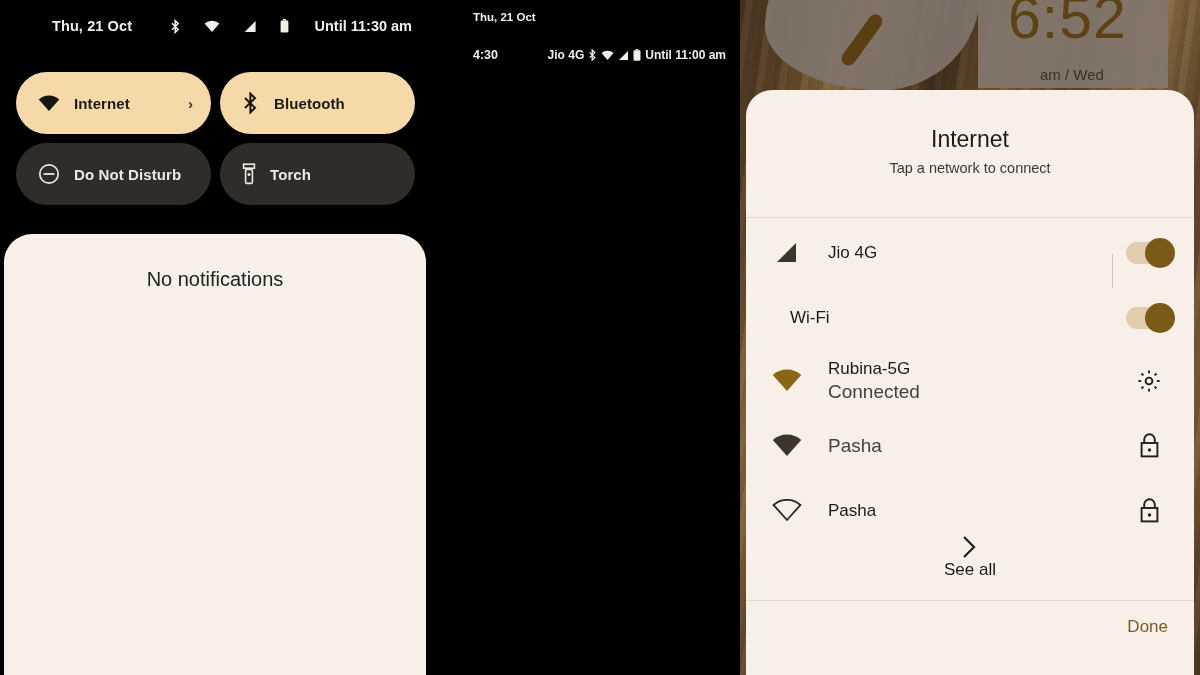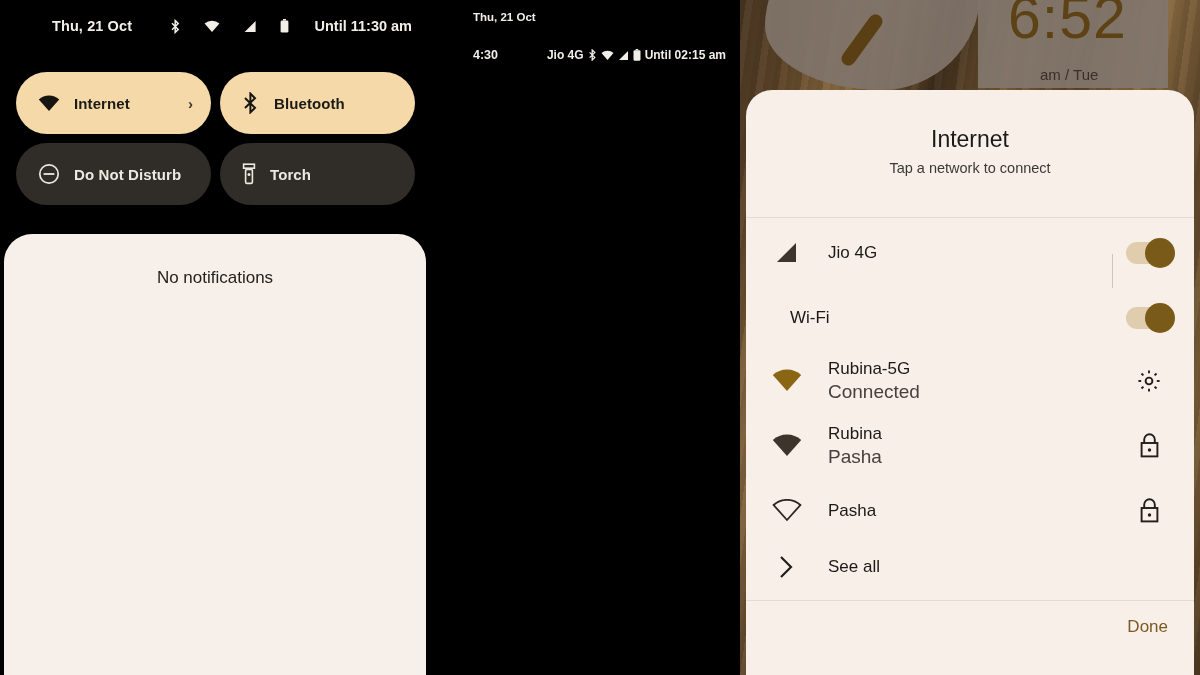--- a/index.html
+++ b/index.html
@@ -29,21 +29,21 @@
   .tile1.on { background: #F5D9A8; color: #1B1A17; }
   .tile1.off { background: #302D28; color: #EDE8E1; }
   .tile1 .lbl { font-size: 15px; font-weight: bold; letter-spacing: .1px; }
   .tile1 .chev { position: absolute; right: 18px; font-size: 15px; opacity: .85; font-weight: bold; }
 
   .shade-1 {
     position: absolute; left: 4px; top: 234px; width: 422px; height: 441px;
     background: #F7EFE9; border-radius: 28px 28px 0 0;
     display: flex; justify-content: center; padding-top: 34px;
   }
-  .shade-1 .nonotif { font-size: 17px; color: #242220; }
+  .shade-1 .nonotif { font-size: 20px; color: #242220; }
 
   
   .panel-two { position: relative; width: 310px; height: 675px; background: #000; flex: 0 0 310px; }
   .sb2-date { position: absolute; left: 43px; top: 11px; font-size: 11.5px; color: #F2EEE8; font-weight: bold; }
   .sb2-row { position: absolute; left: 0; top: 46px; width: 310px; height: 18px; }
   .sb2-time { position: absolute; left: 43px; top: 0; font-size: 12.5px; color: #F2EEE8; font-weight: bold; line-height: 18px; }
   .sb2-icons { position: absolute; right: 14px; top: 0; height: 18px; display: flex; align-items: center; gap: 4px; color: #F2EEE8; }
   .sb2-icons .txt { font-size: 12px; font-weight: bold; }
 
   .brightness { position: absolute; left: 444px; top: 84px; width: 268px; height: 34px; }
@@ -227,21 +227,21 @@
           <svg width="11" height="11" viewBox="0 0 11 11">
               <path d="M10 1 L10 10 L1 10 Z" fill="#F2EEE8"></path>
             </svg>
         </span>
         <span>
           <svg width="8" height="12" viewBox="0 0 8 12">
               <rect x="2.6" y="0" width="2.6" height="1.3" fill="#F2EEE8"></rect>
               <rect x="0.5" y="1.3" width="7" height="10.4" rx="1.1" fill="#F2EEE8"></rect>
             </svg>
         </span>
-        <span class="txt">Until 02:15 am</span>
+        <span class="txt">Until 11:00 am</span>
       </span>
     </div>
 
     <div class="brightness">
       <div class="br-track"></div>
       <div class="br-fill"></div>
       <span class="br-knob">
         <svg width="20" height="20" viewBox="0 0 20 20">
           <path d="M10 0.6 11.9 3.6 15.3 2.6 15.4 6.1 18.6 7.3 16.6 10 18.6 12.7 15.4 13.9 15.3 17.4 11.9 16.4 10 19.4 8.1 16.4 4.7 17.4 4.6 13.9 1.4 12.7 3.4 10 1.4 7.3 4.6 6.1 4.7 2.6 8.1 3.6Z" fill="#1B1A17"></path>
           <circle cx="10" cy="10" r="3.4" fill="#F5D9A8"></circle>
@@ -470,21 +470,21 @@
     </div>
   </div>
 
   <div class="panel-three">
     <div class="wallpaper"></div>
     <div class="wall-grain"></div>
     <div class="ls-blurA"></div>
     <div class="ls-blurB"></div>
     <div class="ls-slash"></div>
     <span class="ls-time">6:52</span>
-    <span class="ls-ampm">am / Tue</span>
+    <span class="ls-ampm">am / Wed</span>
 
     <div class="sheet">
       <span class="sheet-title">Internet</span>
       <span class="sheet-sub">Tap a network to connect</span>
       <div class="sheet-div"></div>
 
       <div class="netrow" style="top:130px;">
         <span class="netico">
           <svg width="26" height="24" viewBox="0 0 26 24">
               <path d="M22 2 L22 21 L3 21 Z" fill="#3C352C"></path>
@@ -542,21 +542,20 @@
         </span>
       </div>
 
       <div class="netrow" style="top:323px;">
         <span class="netico">
           <svg width="30" height="23" viewBox="0 0 30 23">
               <path d="M15 22 L0.8 6 A21 21 0 0 1 29.2 6 Z" fill="#3C352C"></path>
             </svg>
         </span>
         <span class="nettxt">
-          <span class="netname">Rubina</span>
           <span class="netsub">Pasha</span>
         </span>
         <span class="netright">
           <span>
             <svg width="21" height="25" viewBox="0 0 21 25">
                 <path d="M5.2 10 V6.6 A5.3 5.3 0 0 1 15.8 6.6 V10" stroke="#211E1A" stroke-width="1.9" fill="none"></path>
                 <rect x="2.6" y="10" width="15.8" height="13.4" stroke="#211E1A" stroke-width="1.9" fill="none"></rect>
                 <circle cx="10.5" cy="17" r="1.7" fill="#211E1A"></circle>
               </svg>
           </span>
@@ -576,21 +575,21 @@
           <span>
             <svg width="21" height="25" viewBox="0 0 21 25">
                 <path d="M5.2 10 V6.6 A5.3 5.3 0 0 1 15.8 6.6 V10" stroke="#211E1A" stroke-width="1.9" fill="none"></path>
                 <rect x="2.6" y="10" width="15.8" height="13.4" stroke="#211E1A" stroke-width="1.9" fill="none"></rect>
                 <circle cx="10.5" cy="17" r="1.7" fill="#211E1A"></circle>
               </svg>
           </span>
         </span>
       </div>
 
-      <div class="netrow" style="top:444px;">
+      <div class="netrow" style="top:444px;flex-direction:column;">
         <span class="netico">
           <svg width="20" height="26" viewBox="0 0 20 26">
               <path d="M4 3 L14 13 L4 23" stroke="#211E1A" stroke-width="2.2" fill="none"></path>
             </svg>
         </span>
         <span class="nettxt">
           <span class="netname">See all</span>
         </span>
         <span class="netright"></span>
       </div>

